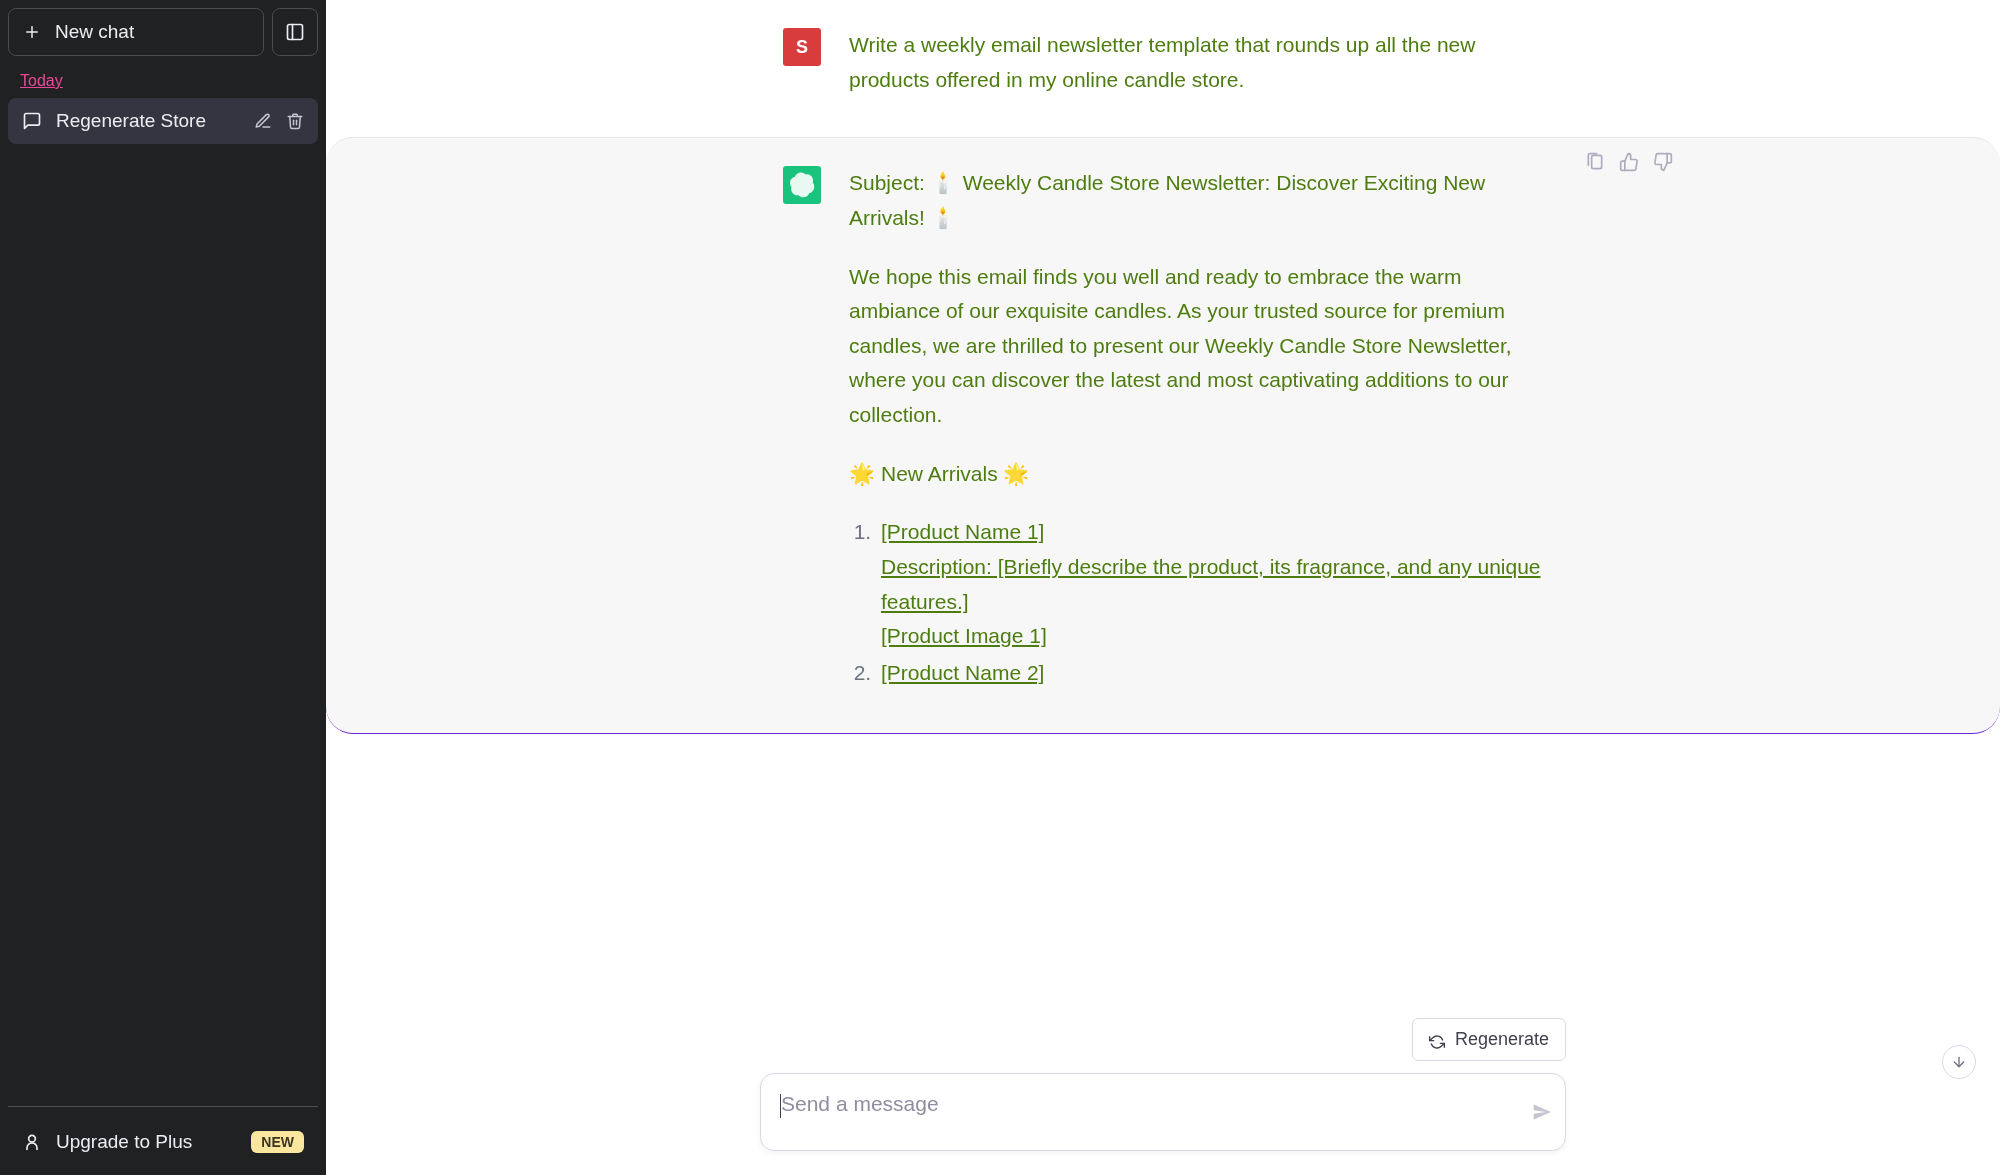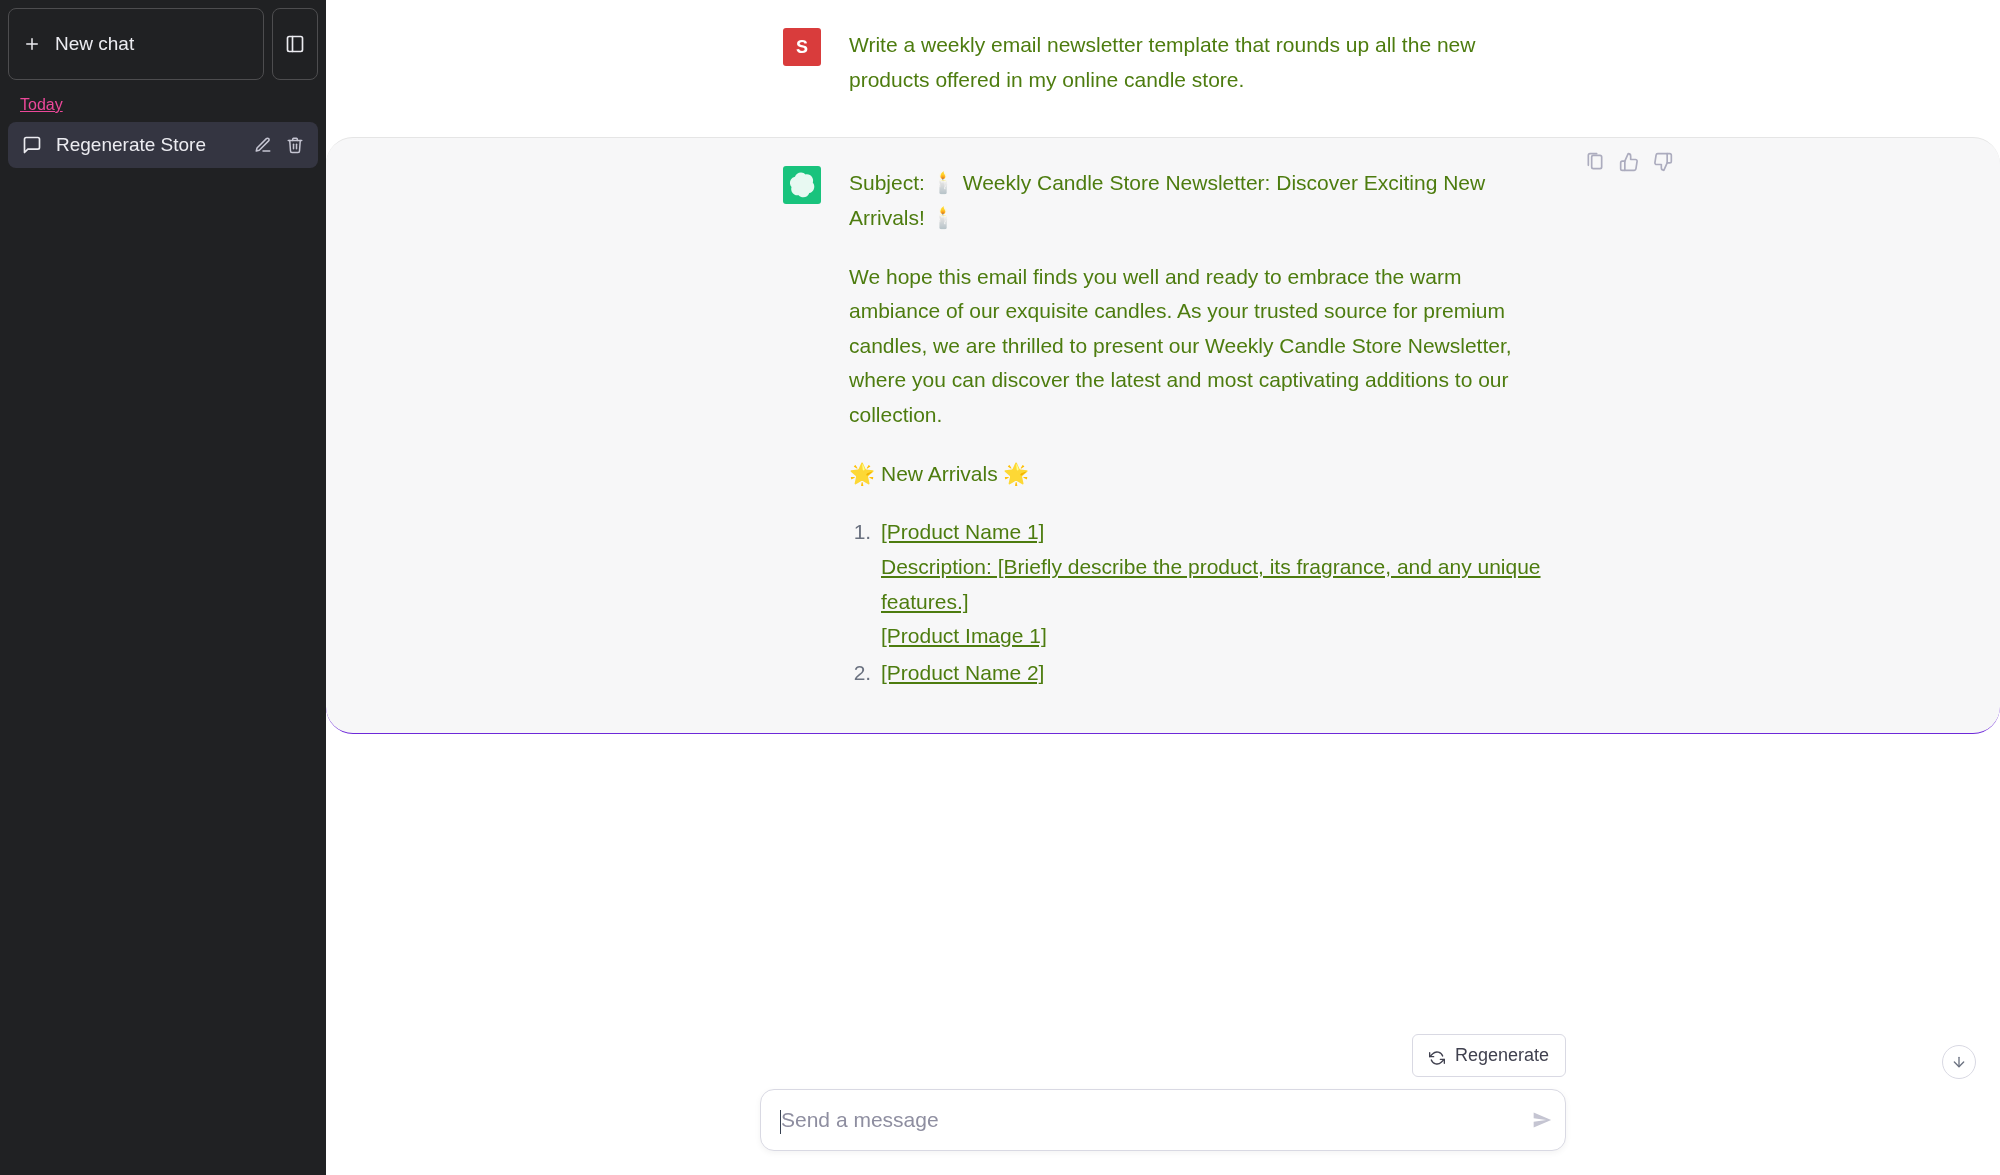--- a/index.html
+++ b/index.html
@@ -1,20 +1,20 @@
 <!DOCTYPE html>
 <html><head>
 <meta charset="utf-8">
 <style>
   * { box-sizing: border-box; margin: 0; padding: 0; }
   html, body { width: 100%; height: 100%; font-family: -apple-system, BlinkMacSystemFont, "Segoe UI", Helvetica, Arial, sans-serif; }
   body { display: flex; background: #fff; color: #343541; overflow: hidden; }
   .sidebar { width: 326px; background: #202123; color: #ececf1; display: flex; flex-direction: column; padding: 8px; }
   .sidebar-top { display: flex; gap: 8px; }
-  .new-chat-btn { flex: 1; display: flex; align-items: center; gap: 14px; border: 1px solid #4d4d4f; border-radius: 8px; padding: 24px 14px; cursor: pointer; font-size: 19px; color: #ececf1; background: transparent; }
+  .new-chat-btn { flex: 1; display: flex; align-items: center; gap: 14px; border: 1px solid #4d4d4f; border-radius: 8px; padding: 12px 14px; cursor: pointer; font-size: 19px; color: #ececf1; background: transparent; }
   .collapse-btn { width: 46px; border: 1px solid #4d4d4f; border-radius: 8px; display: flex; align-items: center; justify-content: center; cursor: pointer; background: transparent; color: #ececf1; }
   .section-label { font-size: 16px; color: #ec4899; padding: 16px 12px 8px; text-decoration: underline; }
   .conv-list { flex: 1; overflow-y: auto; }
   .conv-item { display: flex; align-items: center; gap: 14px; padding: 12px 14px; border-radius: 8px; background: #343541; cursor: pointer; font-size: 19px; }
   .conv-item .conv-title { flex: 1; white-space: nowrap; overflow: hidden; text-overflow: ellipsis; }
   .conv-actions { display: flex; gap: 14px; color: #c5c5d2; }
   .sidebar-bottom { border-top: 1px solid #4d4d4f; padding-top: 10px; margin-top: 8px; }
   .upgrade-item { display: flex; align-items: center; gap: 14px; padding: 14px 14px; border-radius: 8px; cursor: pointer; font-size: 19px; }
   .new-badge { margin-left: auto; background: #fae69e; color: #3b3620; font-size: 14px; font-weight: 600; padding: 3px 10px; border-radius: 6px; }
   .main { flex: 1; display: flex; flex-direction: column; position: relative; background: #fff; }
@@ -30,21 +30,21 @@
   .msg-content p { margin-bottom: 24px; }
   .msg-content ol { padding-left: 28px; text-decoration: underline; }
   .msg-content ol li { margin-bottom: 2px; padding-left: 4px; }
   .msg-content ol li::marker { color: #6b7280; }
   .msg-actions { position: absolute; right: -110px; top: 14px; display: flex; gap: 14px; color: #acacbe; }
   .msg-actions span { cursor: pointer; }
   .composer-area { position: absolute; bottom: 0; left: 0; right: 0; padding-bottom: 24px; background: linear-gradient(180deg, rgba(255,255,255,0) 0%, #ffffff 55%); }
   .regen-wrap { max-width: 846px; margin: 0 auto; display: flex; justify-content: flex-end; padding: 0 20px 12px; }
   .regen-btn { display: flex; align-items: flex-end; gap: 10px; border: 1px solid #d9d9e3; background: #fff; border-radius: 6px; padding: 10px 16px; font-size: 18px; color: #40414f; cursor: pointer; }
   .composer { max-width: 846px; margin: 0 auto; padding: 0 20px; position: relative; }
-  .chatbox { width: 100%; border: 1px solid #d9d9e3; border-radius: 14px; box-shadow: 0 2px 6px rgba(0,0,0,.05); padding: 18px 54px 18px 20px; font-size: 21px; background: #fff; display: flex; align-items: center; }
+  .chatbox { width: 100%; border: 1px solid #d9d9e3; border-radius: 14px; box-shadow: 0 2px 6px rgba(0,0,0,.05); padding: 18px 54px 34px 20px; font-size: 21px; background: #fff; display: flex; align-items: center; }
   .chatbox .placeholder { color: #8e8ea0; position: relative; }
   .chatbox .placeholder::before { content: ""; position: absolute; left: -1px; top: 2px; width: 1px; height: 24px; background: #374151; animation: blink 1s steps(1) infinite; }
   @keyframes blink { 50% { opacity: 0; } }
   .send-btn { position: absolute; right: 34px; top: 50%; transform: translateY(-50%); color: #c5c5d2; cursor: pointer; background: none; border: none; }
   .scroll-down-btn { position: absolute; right: 24px; bottom: 96px; width: 34px; height: 34px; border: 1px solid #d9d9e3; border-radius: 50%; background: #fff; display: flex; align-items: center; justify-content: center; cursor: pointer; color: #6b7280; }
   svg { display: block; }
 </style>
 </head>
 <body>
 
@@ -92,20 +92,32 @@
               <path d="M19 6l-1 14a2 2 0 0 1-2 2H8a2 2 0 0 1-2-2L5 6"></path>
               <path d="M10 11v6"></path>
               <path d="M14 11v6"></path>
               <path d="M9 6V4a1 1 0 0 1 1-1h4a1 1 0 0 1 1 1v2"></path>
             </svg>
         </span>
       </span>
     </div>
   </div>
 
+  <div class="sidebar-bottom">
+    <div class="upgrade-item">
+      <span>
+        <svg width="20" height="20" viewBox="0 0 24 24" fill="none" stroke="currentColor" stroke-width="2" stroke-linecap="round" stroke-linejoin="round">
+            <circle cx="12" cy="8" r="4"></circle>
+            <path d="M6 21v-2a6 6 0 0 1 12 0v2"></path>
+          </svg>
+      </span>
+      <span>Upgrade to Plus</span>
+      <span class="new-badge">NEW</span>
+    </div>
+  </div>
 </aside>
 
 <main class="main">
   <div class="messages">
 
     <div class="msg-row user">
       <div class="msg-inner">
         <div class="avatar user-av">S</div>
         <div class="msg-content">
           <p style="margin-bottom:0;">Write a weekly email newsletter template that rounds up all the new products offered in my online candle store.</p>

